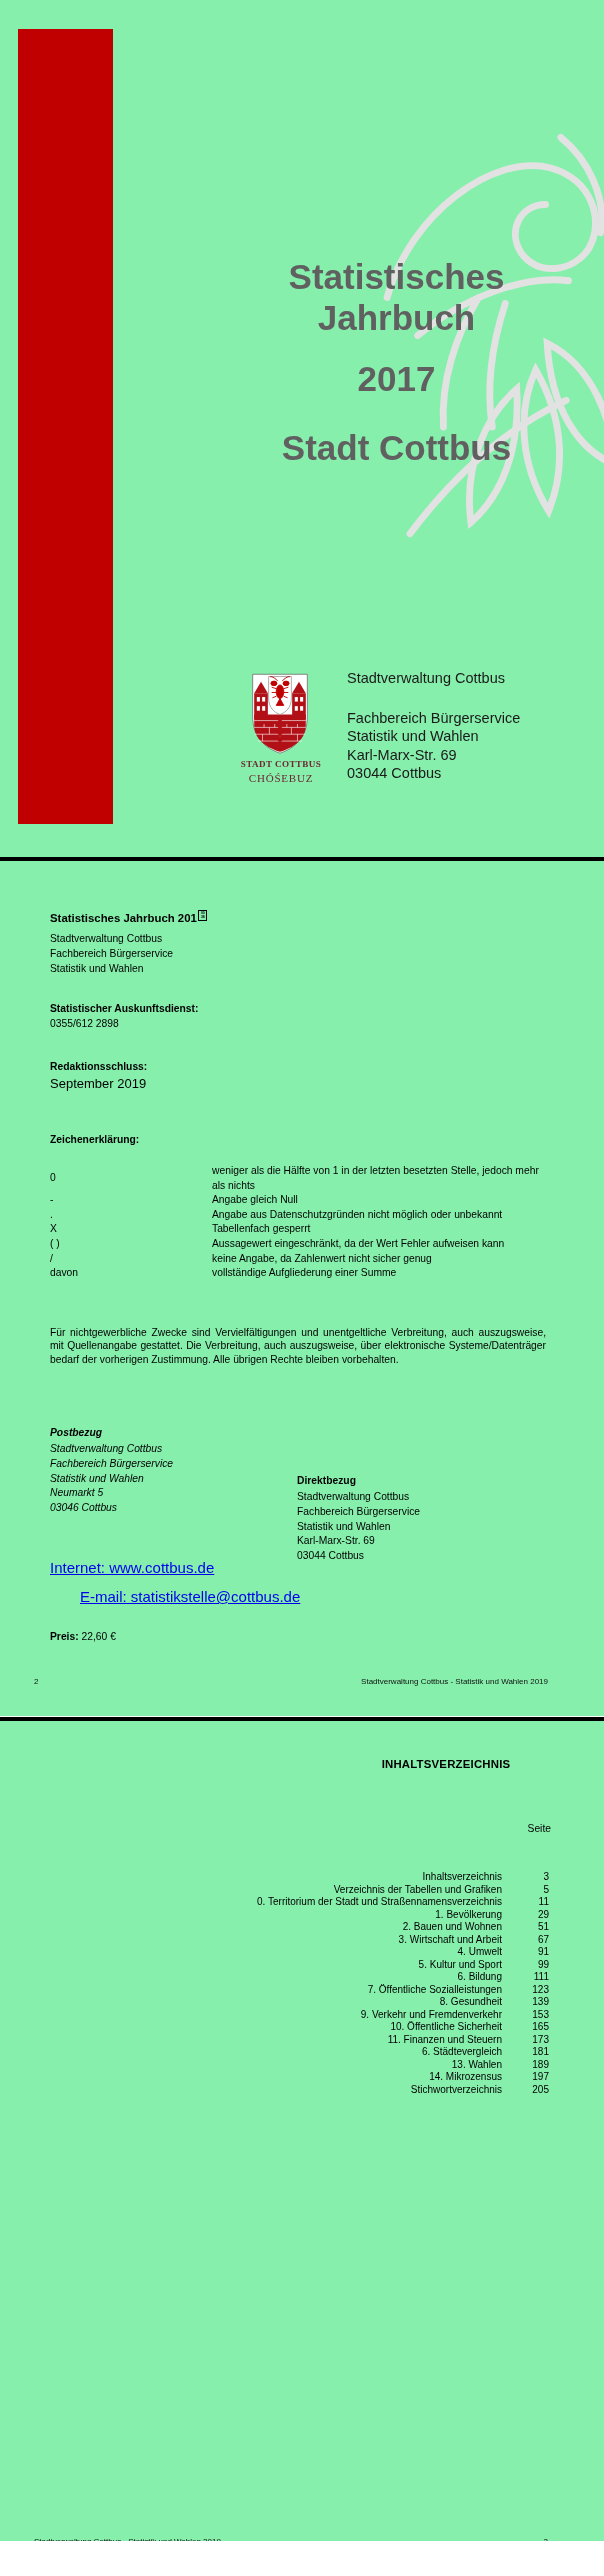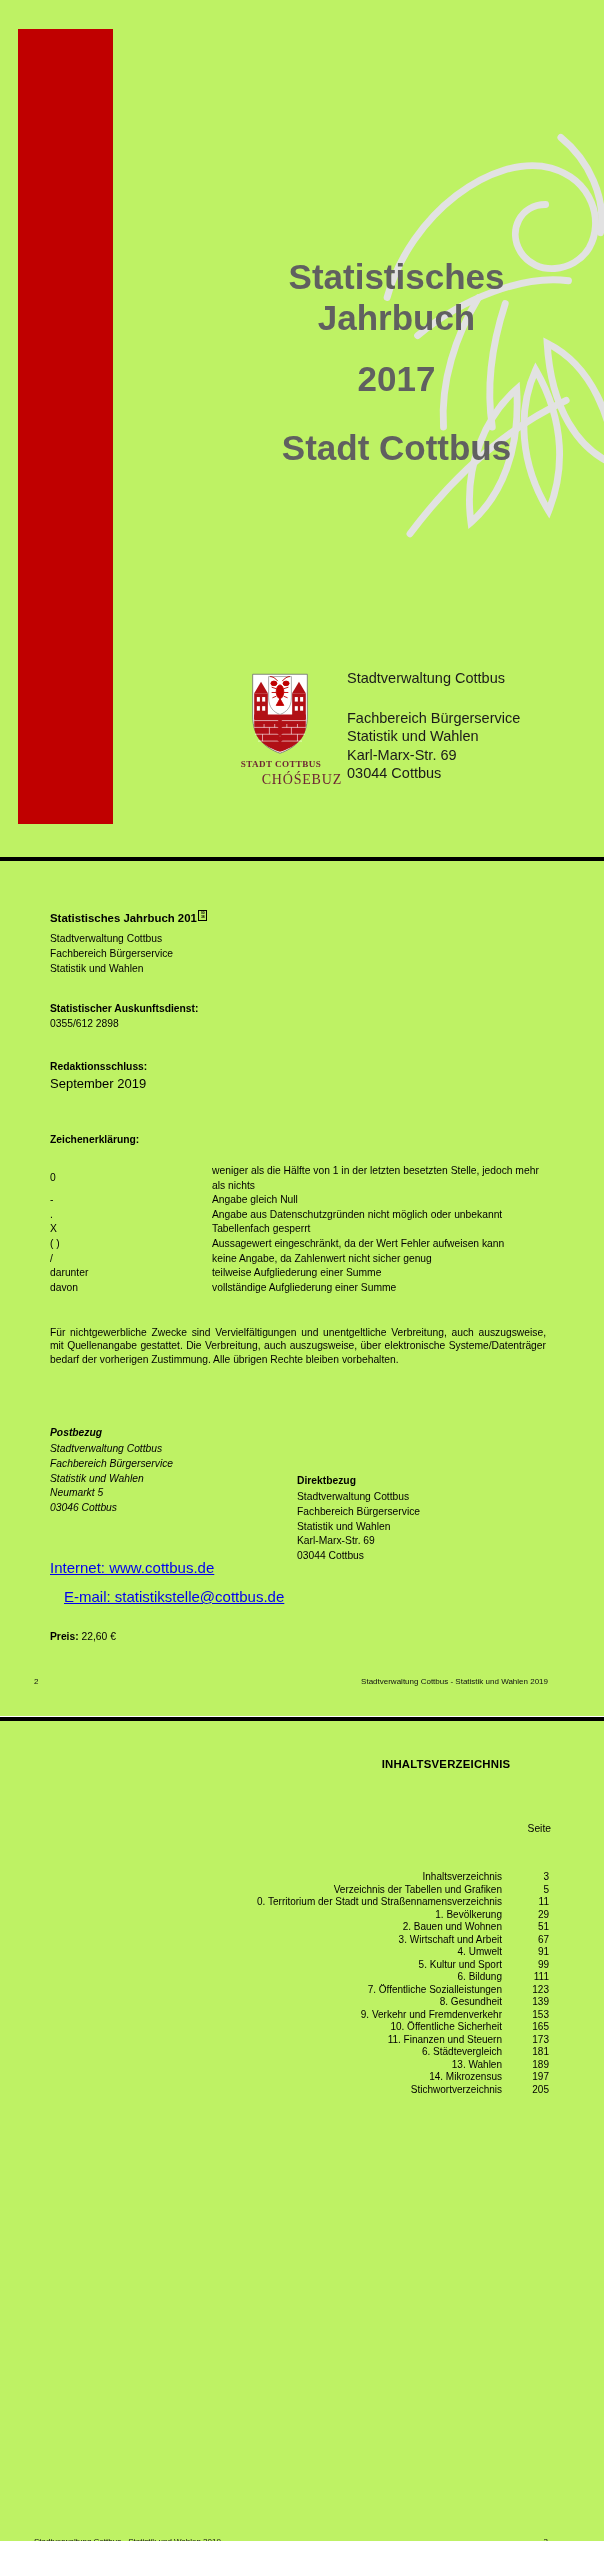--- a/index.html
+++ b/index.html
@@ -1,18 +1,18 @@
 <!DOCTYPE html>
 <html style="font-size:12.2px"><head>
 <meta charset="utf-8">
 <style>
   html,body{margin:0;padding:0;background:#fff;}
   body{width:605px;height:2576px;position:relative;font-family:"Liberation Sans",sans-serif;color:#000;}
   .abs{position:absolute;}
-  .page{position:absolute;left:0;width:605px;background:#bef264;overflow:hidden;}
+  .page{position:absolute;left:0;width:605px;background:#86efac;overflow:hidden;}
   .sep{position:absolute;left:0;width:605px;background:#000;}
   .b{font-weight:bold;}
   .center{text-align:center;}
   .right{text-align:left;}
   
   .redbar{left:17.5px;top:29px;width:95px;height:795px;background:#c00000;}
   .title-line{left:168px;width:457px;text-align:center;font-size:35px;font-weight:bold;color:#606060;line-height:1;letter-spacing:0px;}
   .addr{font-size:14.5px;line-height:18.3px;color:#1a1a1a;}
   .crest-cap{left:220px;width:122px;text-align:center;font-family:"Liberation Serif",serif;color:#6e2633;}
   
@@ -101,21 +101,21 @@
     </g>
     <g fill="#b11016">
       <polygon points="43,57 47,62 43,67 39,62"></polygon>
       <polygon points="43,66 47,71 43,76 39,71"></polygon>
       <polygon points="43,75 47,80 43,85 39,80"></polygon>
       <polygon points="43,84 47,89 43,94 39,89"></polygon>
       <polygon points="43,93 46,97 43,101 40,97"></polygon>
     </g>
   </svg>
   <div class="abs crest-cap b" style="top:759px;font-size:9.1px;letter-spacing:0.4px;">STADT COTTBUS</div>
-  <div class="abs crest-cap" style="top:772px;font-size:14px;letter-spacing:0.8px;text-align:right;">CHÓŚEBUZ</div>
+  <div class="abs crest-cap" style="top:772px;font-size:11px;letter-spacing:0.8px;">CHÓŚEBUZ</div>
 
   <div class="abs addr" style="left:347px;top:669px;">Stadtverwaltung Cottbus</div>
   <div class="abs addr" style="left:347px;top:709px;">
     <div>Fachbereich Bürgerservice</div>
     <div>Statistik und Wahlen</div>
     <div>Karl-Marx-Str. 69</div>
     <div>03044 Cottbus</div>
   </div>
 </div>
 
@@ -158,24 +158,20 @@
       <div class="legend-sym">X</div>
       <div class="legend-desc">Tabellenfach gesperrt</div>
     </div>
     <div class="legend-row">
       <div class="legend-sym">( )</div>
       <div class="legend-desc">Aussagewert eingeschränkt, da der Wert Fehler aufweisen kann</div>
     </div>
     <div class="legend-row">
       <div class="legend-sym">/</div>
       <div class="legend-desc">keine Angabe, da Zahlenwert nicht sicher genug</div>
-    </div>
-    <div class="legend-row">
-      <div class="legend-sym">darunter</div>
-      <div class="legend-desc">teilweise Aufgliederung einer Summe</div>
     </div>
     <div class="legend-row">
       <div class="legend-sym">davon</div>
       <div class="legend-desc">vollständige Aufgliederung einer Summe</div>
     </div>
   </div>
 
   <div class="abs copy" style="left:50px;top:465px;width:496px;">Für nichtgewerbliche Zwecke sind Vervielfältigungen und unentgeltliche Verbreitung, auch auszugsweise, mit Quellenangabe gestattet. Die Verbreitung, auch auszugsweise, über elektronische Systeme/Datenträger bedarf der vorherigen Zustimmung. Alle übrigen Rechte bleiben vorbehalten.</div>
 
   <div class="abs bezug" style="left:50px;top:565px;font-style:italic;">
@@ -190,21 +186,21 @@
   <div class="abs bezug" style="left:297px;top:565px;margin-top:48px;">
     <div class="b" style="margin-bottom:1.5px;">Direktbezug</div>
     <div>Stadtverwaltung Cottbus</div>
     <div>Fachbereich Bürgerservice</div>
     <div>Statistik und Wahlen</div>
     <div>Karl-Marx-Str. 69</div>
     <div>03044 Cottbus</div>
   </div>
 
   <a class="abs link" style="left:50px;top:698px;">Internet: www.cottbus.de</a>
-  <a class="abs link" style="left:40px;top:727px;padding-left:24px;">E-mail: statistikstelle@cottbus.de</a>
+  <a class="abs link" style="left:56px;top:727px;padding-left:24px;">E-mail: statistikstelle@cottbus.de</a>
 
   <div class="abs" style="left:50px;top:770px;font-size:10.3px;">
     <span class="b">Preis:</span>
     <span>22,60 €</span>
   </div>
 
   <div class="abs footer" style="left:34px;right:57px;top:816px;">
     <span>2</span>
     <span>Stadtverwaltung Cottbus - Statistik und Wahlen 2019</span>
   </div>

